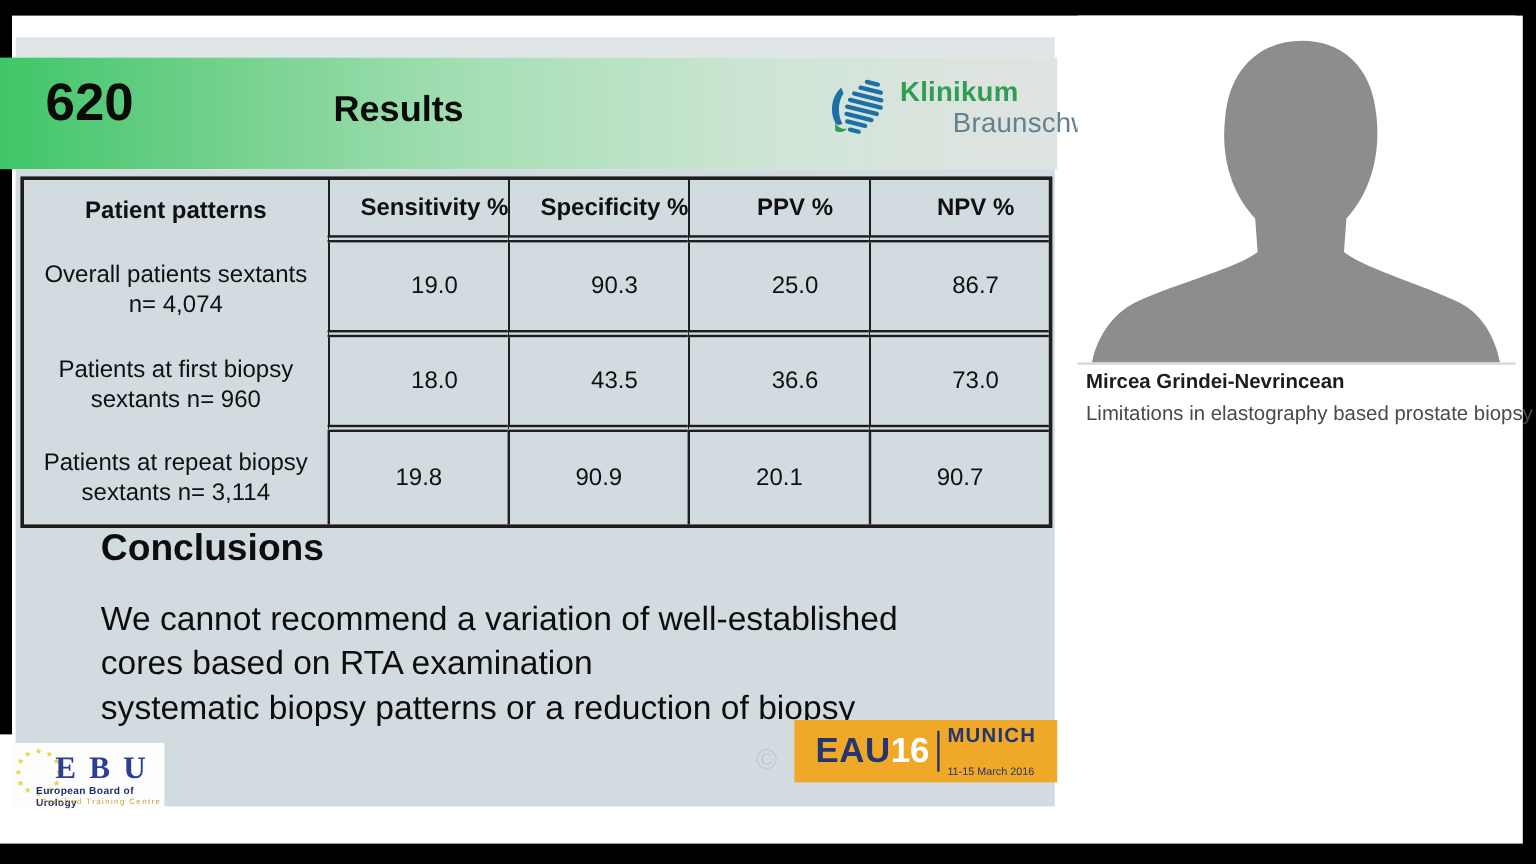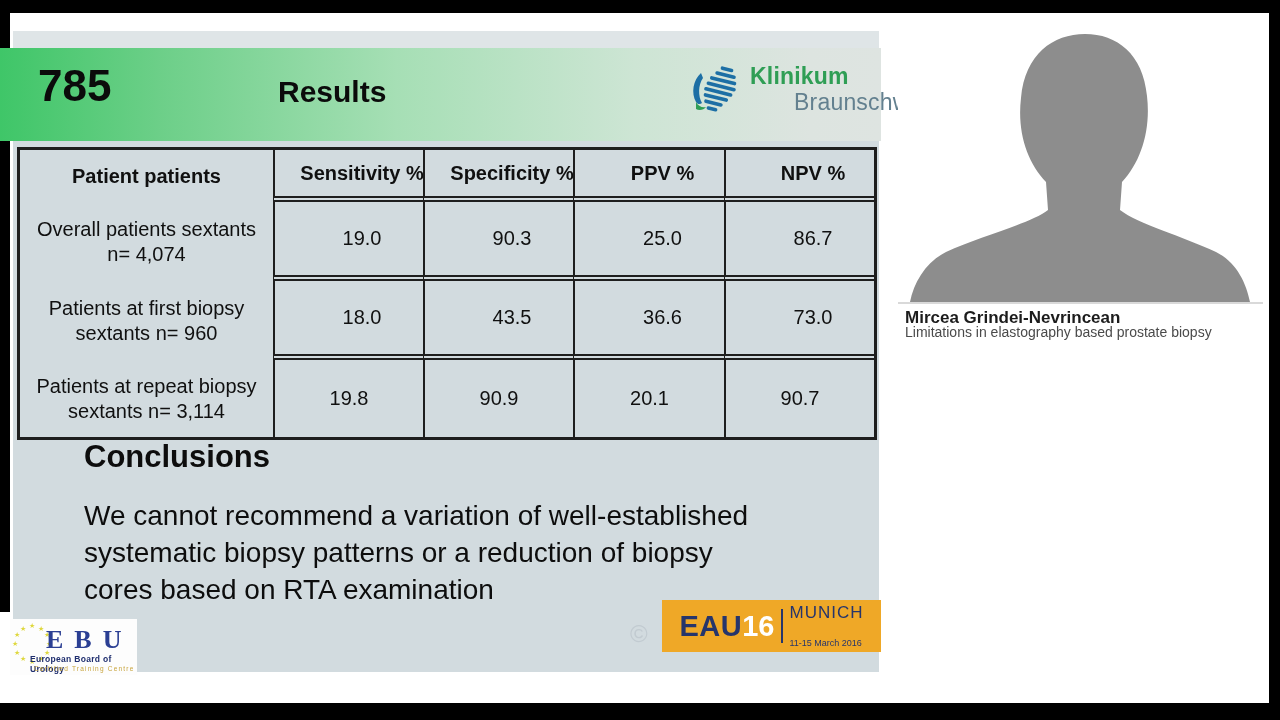--- a/index.html
+++ b/index.html
@@ -43,46 +43,46 @@
   
   .copyright-mark{left:630px;top:620px;font-size:24px;color:#c2cbd1;}
   .eau-logo{
     left:662px;top:600px;width:219px;height:52px;background:#efa827;
     display:flex;align-items:center;justify-content:center;gap:0;
   }
   .eau-word{font-size:29px;font-weight:800;color:#26356b;letter-spacing:0.5px;line-height:1;}
   .eau-year{font-size:29px;font-weight:800;color:#ffffff;line-height:1;}
   .eau-divider{width:2px;height:34px;background:#26356b;margin:0 7px 0 6px;}
   .eau-right{display:flex;flex-direction:column;justify-content:center;}
-  .eau-city{font-size:17px;font-weight:400;color:#26356b;letter-spacing:1px;line-height:18px;}
+  .eau-city{font-size:17px;font-weight:700;color:#26356b;letter-spacing:1px;line-height:18px;}
   .eau-dates{font-size:9px;color:#26356b;line-height:10px;margin-top:16px;}
   .ebu-logo{left:10px;top:619px;width:127px;height:56px;background:#fdfdfd;overflow:hidden;}
   .ebu-star{position:absolute;font-size:0;color:#dfd83e;}
   .ebu-star::before{content:"★";font-size:7px;}
   .ebu-abbr{position:absolute;left:36px;top:6px;font-family:"Liberation Serif",serif;
             font-size:26px;font-weight:bold;color:#2b3f93;letter-spacing:11px;}
   .ebu-line1{position:absolute;left:20px;top:35px;font-size:8.5px;font-weight:bold;color:#1f2e6e;letter-spacing:0.3px;}
   .ebu-line2{position:absolute;left:24px;top:46px;font-size:6.5px;color:#c8a43c;letter-spacing:1.2px;}
   
   .photo-box{left:898px;top:13px;width:365px;height:289px;background:#fff;border-bottom:2px solid #d9d9d9;}
   .photo-box svg{position:absolute;bottom:0;left:0;}
   .speaker-name{left:905px;top:308px;font-size:17px;font-weight:bold;color:#1c1c1c;}
-  .speaker-talk{left:905px;top:324px;font-size:14px;color:#4a4a4a;}
+  .speaker-talk{left:905px;top:335px;font-size:17px;color:#4a4a4a;}
 </style>
 </head>
 <body>
 
 <div class="abs main-white"></div>
 <div class="abs left-patch"></div>
 
 <section>
   <div class="abs top-strip"></div>
 
   <header class="abs green-band"></header>
-  <div class="abs session-number">785</div>
+  <div class="abs session-number">620</div>
   <h1 class="abs slide-title">Results</h1>
 
   <div class="abs klinikum">
     <span>
       <svg width="54" height="58" viewBox="0 0 54 58">
         <g fill="#1d6fa5" transform="rotate(14 30 28)">
           <rect x="27" y="3" width="13" height="3.6" rx="1.8"></rect>
           <rect x="23" y="9" width="21" height="3.6" rx="1.8"></rect>
           <rect x="19" y="15" width="27" height="3.6" rx="1.8"></rect>
           <rect x="17" y="21" width="30" height="3.6" rx="1.8"></rect>
@@ -97,21 +97,21 @@
     </span>
     <span class="klinikum-text">
       <div class="klinikum-l1">Klinikum</div>
       <div class="klinikum-l2">Braunschweig</div>
     </span>
   </div>
 
   <div class="abs content-bg"></div>
 
   <div class="abs results-table">
-    <div class="cell head">Patient patients</div>
+    <div class="cell head">Patient patterns</div>
     <div class="cell head vline hdub">Sensitivity %</div>
     <div class="cell head vline hdub">Specificity %</div>
     <div class="cell head vline hdub">PPV %</div>
     <div class="cell head vline hdub">NPV %</div>
 
     <div class="cell">
       <div>Overall patients sextants</div>
       <div>n= 4,074</div>
     </div>
     <div class="cell vline hdub">19.0</div>
@@ -134,22 +134,22 @@
     </div>
     <div class="cell vline">19.8</div>
     <div class="cell vline">90.9</div>
     <div class="cell vline">20.1</div>
     <div class="cell vline">90.7</div>
   </div>
 
   <h2 class="abs conclusions-heading">Conclusions</h2>
   <div class="abs conclusions-body">
     <div>We cannot recommend a variation of well-established</div>
+    <div>cores based on RTA examination</div>
     <div>systematic biopsy patterns or a reduction of biopsy</div>
-    <div>cores based on RTA examination</div>
   </div>
 
   <div class="abs copyright-mark">©</div>
 
   <div class="abs eau-logo">
     <span class="eau-word">EAU</span>
     <span class="eau-year">16</span>
     <span class="eau-divider"></span>
     <span class="eau-right">
       <span class="eau-city">MUNICH</span>

